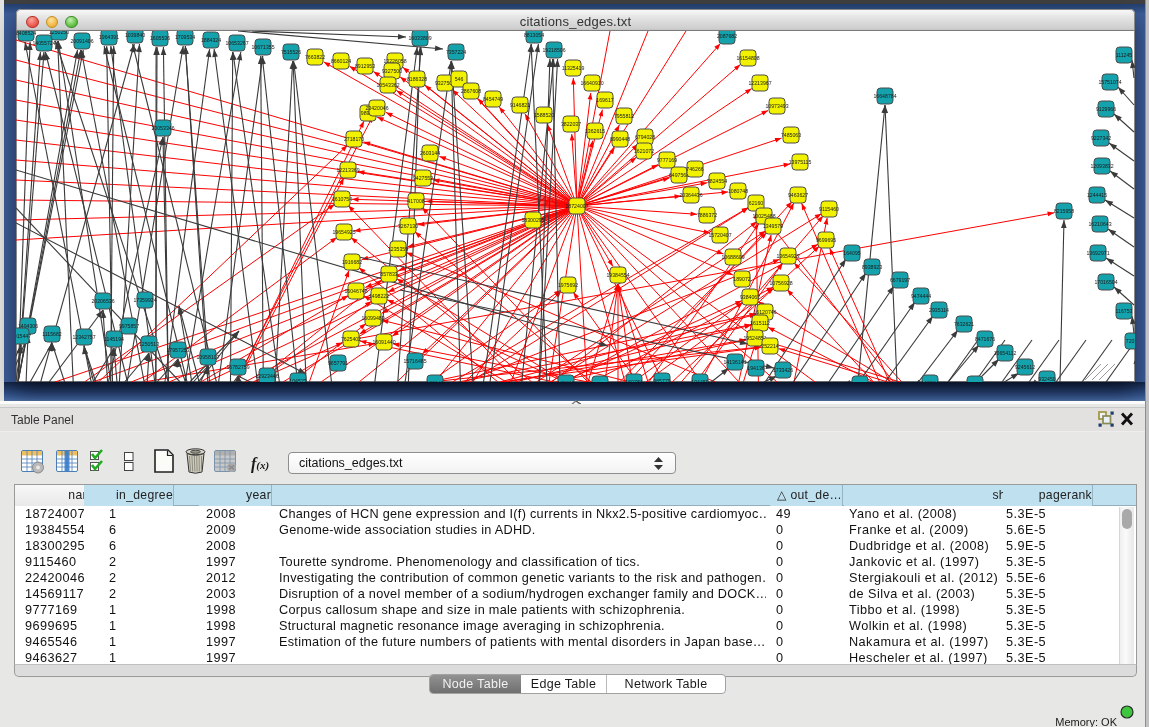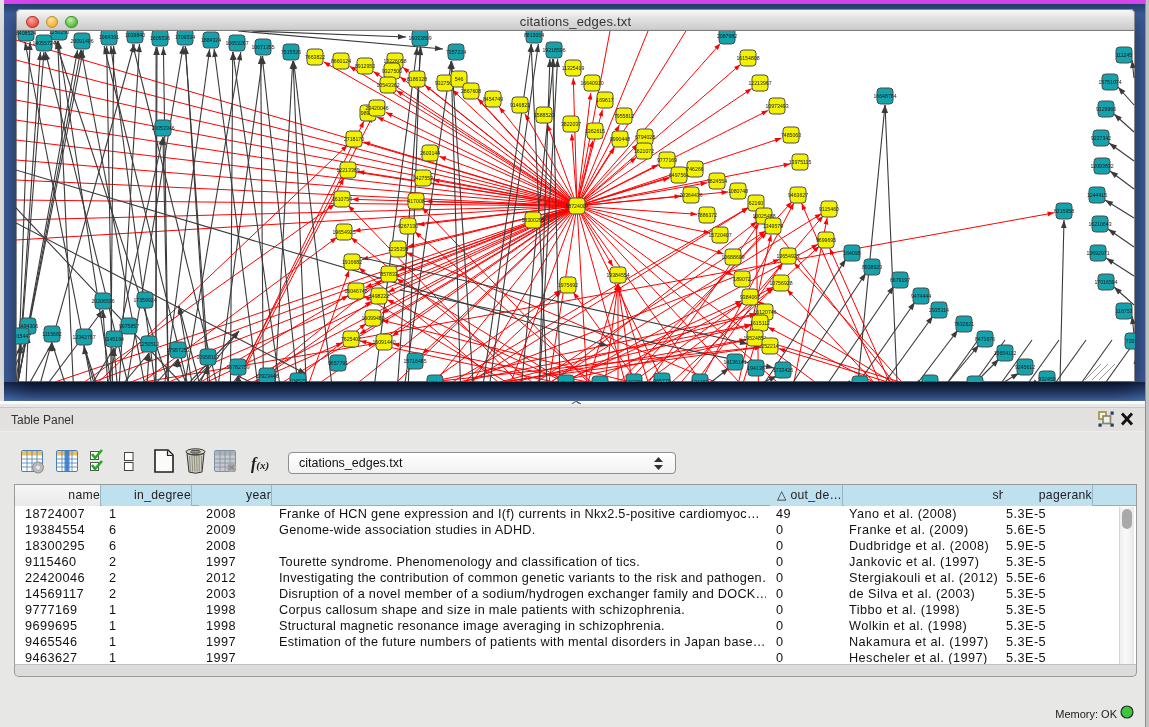--- a/index.html
+++ b/index.html
@@ -1,15 +1,15 @@
 <!DOCTYPE html>
 <html><head><meta charset="utf-8"><style>
 * {margin:0;padding:0;box-sizing:border-box}
 body {font-family:"Liberation Sans", sans-serif;}
-#app {position:relative;width:1149px;height:727px;background:#d946ef;overflow:hidden}
+#app {position:relative;width:1149px;height:727px;background:#404040;overflow:hidden}
 #desktop {position:absolute;left:4px;top:4px;width:1142px;height:397px;
   background:linear-gradient(#24406f 0%,#2e4d82 1.2%,#3d5e9b 2.5%,#3d5e9b 100%)}
 #undershadow {position:absolute;left:4px;top:382px;width:1142px;height:19px;
   background:linear-gradient(#132647,#2c4a80 55%,#41659f 90%,#54749f)}
 #gwin {position:absolute;left:16px;top:9px;width:1119px;height:373px;border-radius:5px 5px 0 0;
   box-shadow:0 10px 22px rgba(0,0,10,0.55);background:#fff}
 #titlebar {position:absolute;left:0;top:0;width:100%;height:22px;border-radius:5px 5px 0 0;
   background:linear-gradient(#f8f8f8,#e3e3e3 40%,#cdcdcd 95%,#bfbfbf);
   border:1px solid #8a8a8a;border-bottom:1px solid #7c7c7c}
 #titlebar .tl {position:absolute;top:5.5px;width:12.5px;height:12.5px;border-radius:50%}
@@ -956,31 +956,31 @@
       </svg>
     <div id="dropdown">citations_edges.txt
       <svg width="9" height="14" style="position:absolute;right:12px;top:4px">
         <polygon points="4.5,0 9,5 0,5" fill="#333"></polygon>
           <polygon points="4.5,13 9,8 0,8" fill="#333"></polygon>
       </svg>
     </div>
     <div id="tbl">
       <div id="thead">
         <div class="hc" style="left:0;width:86px;background:linear-gradient(#f7f7f7,#e9e9e9)">name</div>
-        <div class="hc" style="left:87px;width:90px">in_degree</div>
+        <div class="hc" style="left:69px;width:90px">in_degree</div>
         <div class="hc" style="left:184px;width:73px">year</div>
         <div class="hc" style="left:755px;width:73px">△ out_de…</div>
         <div class="hc" style="left:829px;width:178px">short</div>
         <div class="hc" style="left:988px;width:90px;padding-left:16px">pagerank</div>
       </div>
       <div class="trow" style="top:22px">
           <span style="left:10px">18724007</span>
           <span style="left:94px">1</span>
           <span style="left:191px">2008</span>
-          <span class="ttl" style="left:264px">Franke of HCN gene expression and I(f) currents in Nkx2.5-positive cardiomyoc…</span>
+          <span class="ttl" style="left:264px">Changes of HCN gene expression and I(f) currents in Nkx2.5-positive cardiomyoc…</span>
           <span style="left:761px">49</span>
           <span style="left:834px">Yano et al. (2008)</span>
           <span style="left:991px">5.3E-5</span>
         </div>
         <div class="trow" style="top:38px">
           <span style="left:10px">19384554</span>
           <span style="left:94px">6</span>
           <span style="left:191px">2009</span>
           <span class="ttl" style="left:264px">Genome-wide association studies in ADHD.</span>
           <span style="left:761px">0</span>
@@ -1055,20 +1055,25 @@
           <span style="left:191px">1997</span>
           <span style="left:761px">0</span>
           <span style="left:834px">Hescheler et al. (1997)</span>
           <span style="left:991px">5.3E-5</span>
         </div>
       <div id="vsb">
           <div id="vsbthumb"></div>
         </div>
     </div>
     <div id="tblbot"></div>
+    <div id="tabbar">
+      <div class="seg" id="seg1">Node Table</div>
+      <div class="seg" id="seg2">Edge Table</div>
+      <div class="seg" id="seg3">Network Table</div>
+    </div>
     <div id="status">
-      <span style="position:absolute;right:32px;top:8px">Memory: OK</span>
+      <span style="position:absolute;right:32px;top:16px">Memory: OK</span>
       <svg width="15" height="15" style="position:absolute;right:14px;top:5px">
         <circle cx="7" cy="7" r="6" fill="#3ec73e" stroke="#2a2a2a" stroke-width="1.2"></circle>
       </svg>
     </div>
   </div>
   <div id="rstrip"></div>
 </div>
 </body></html>

